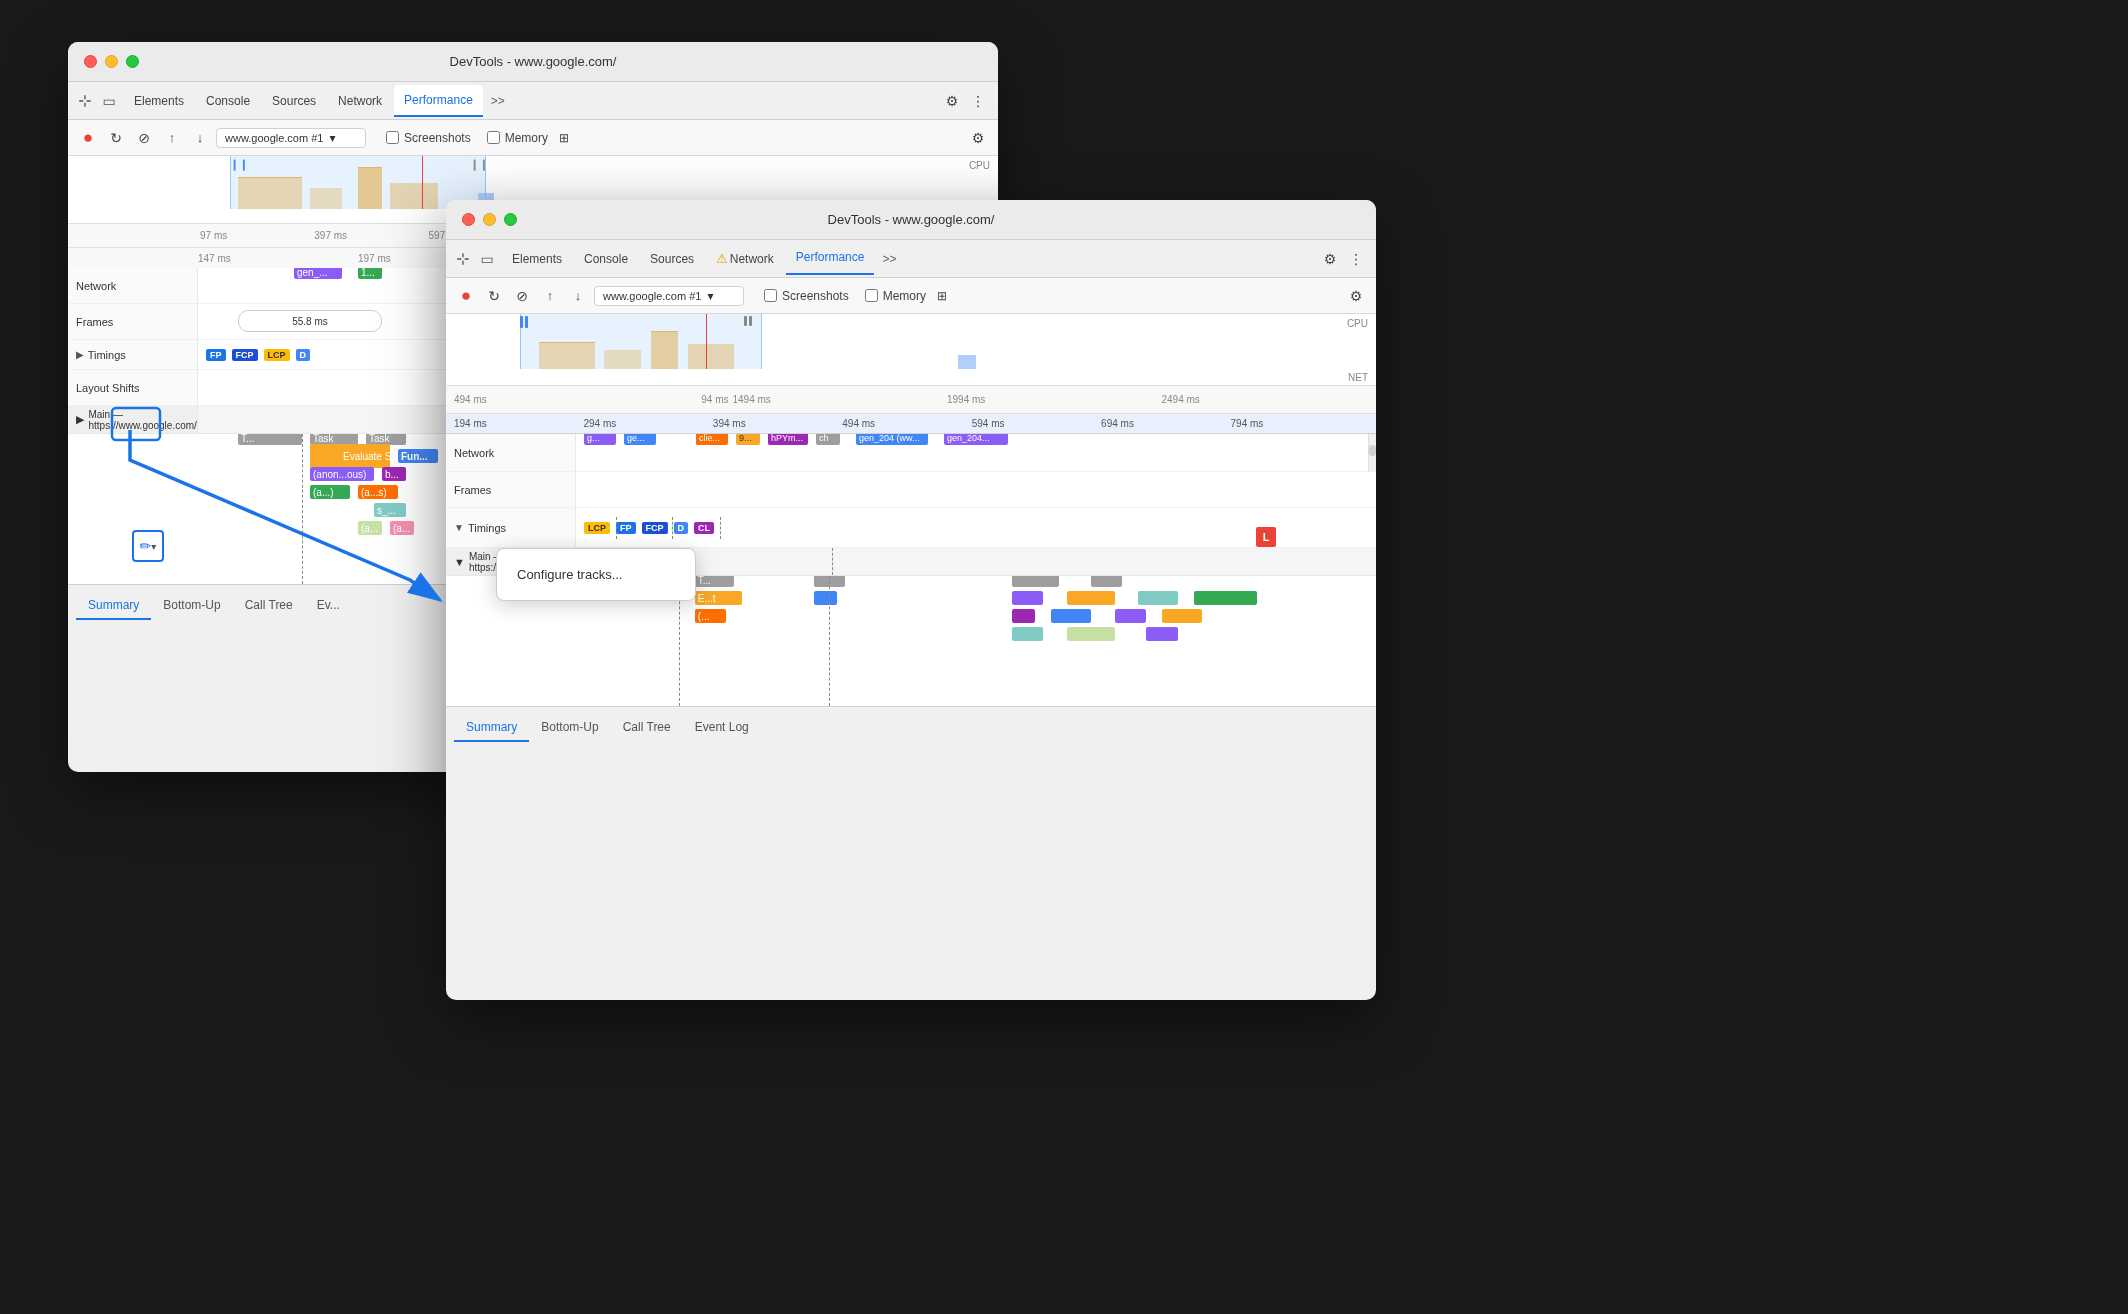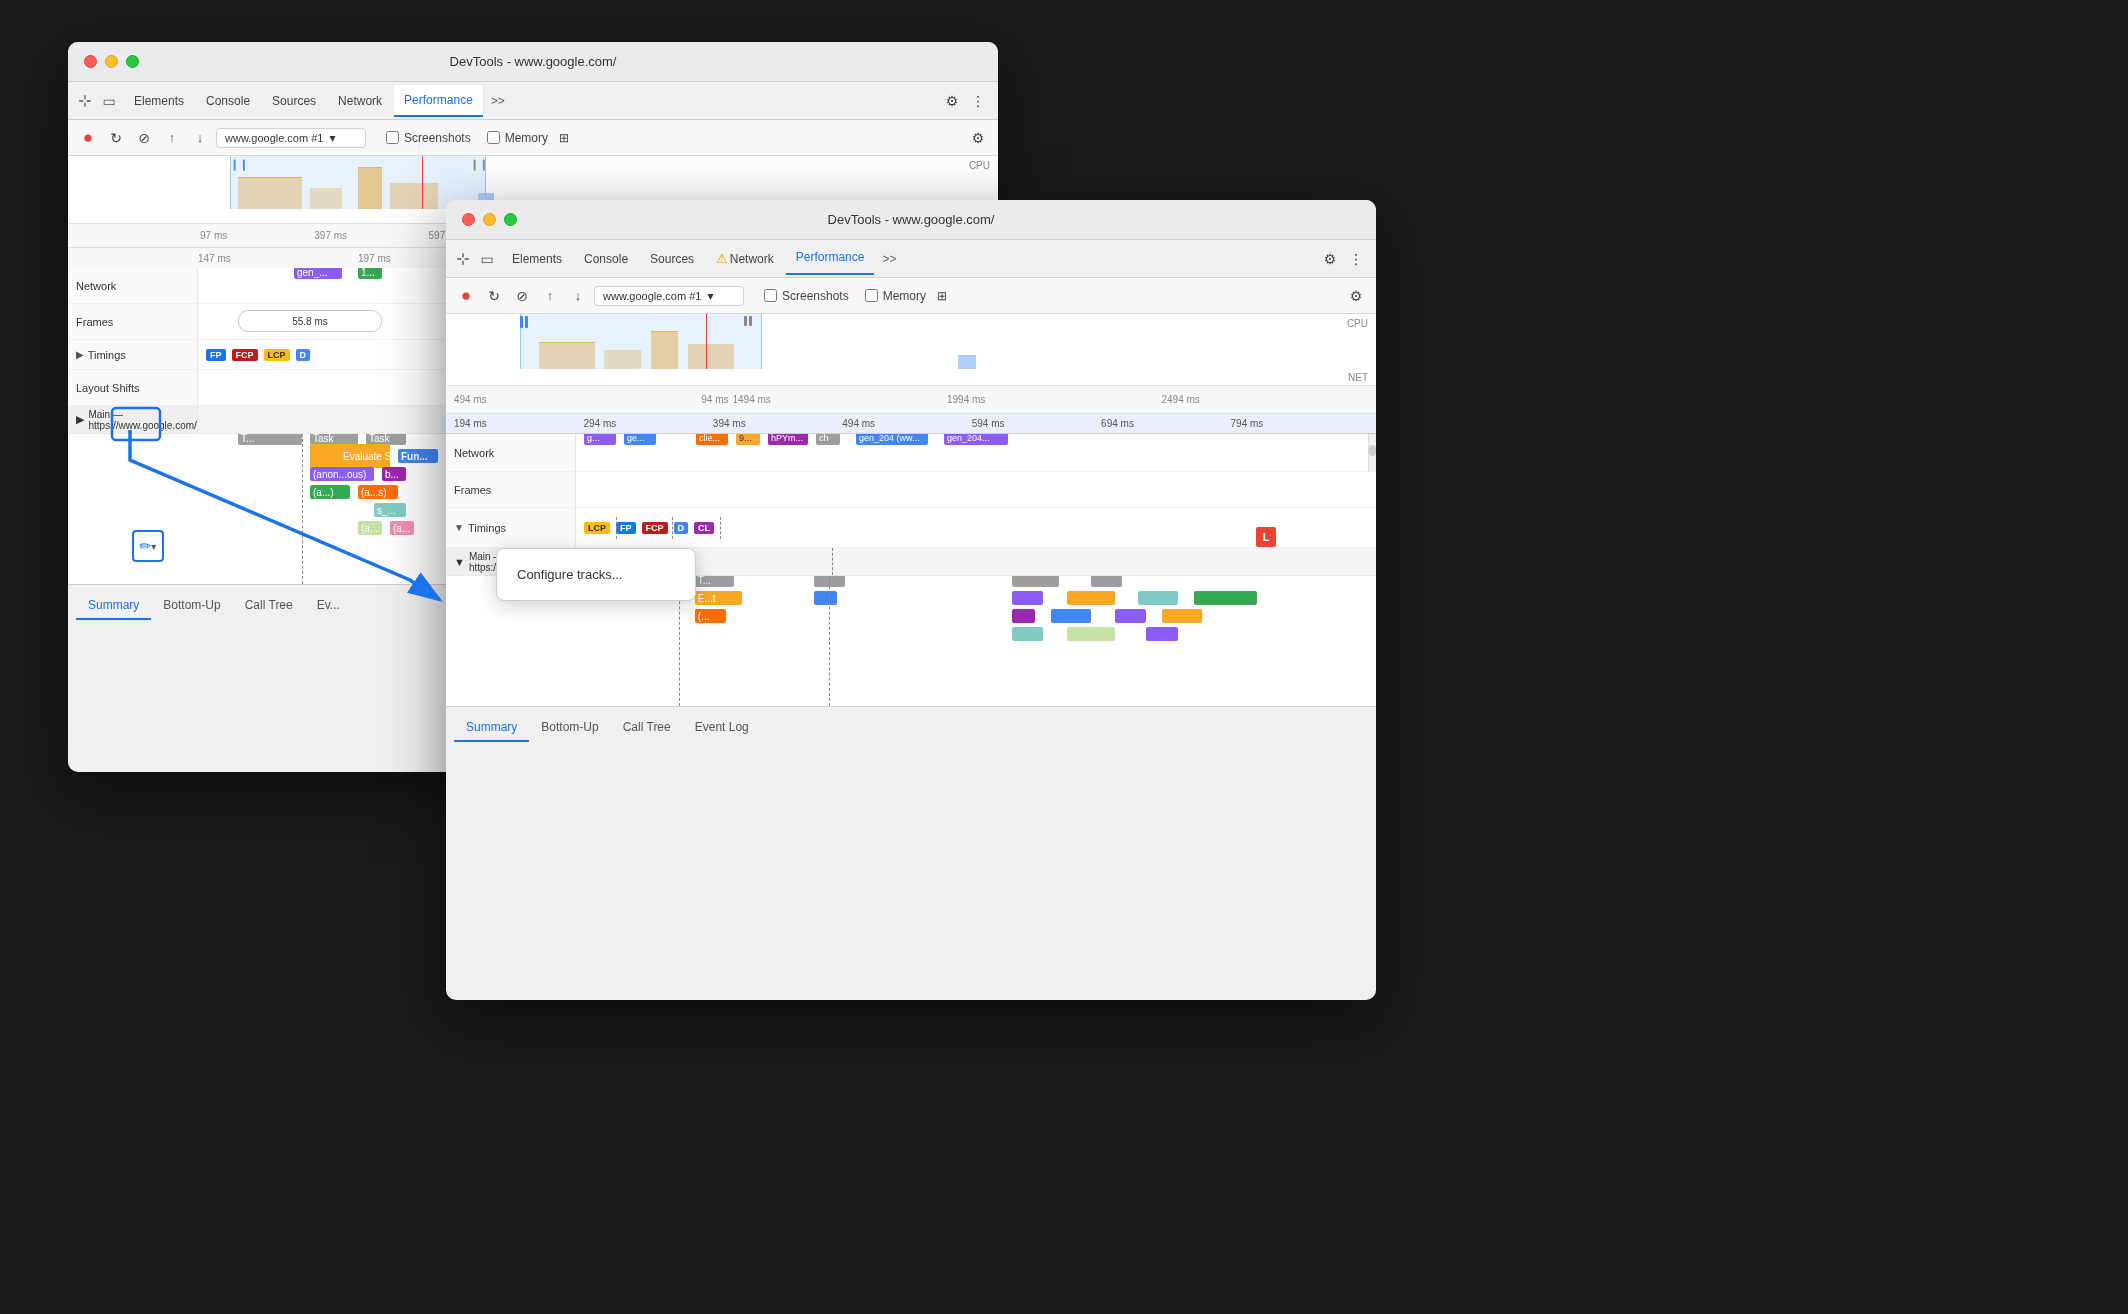--- a/index.html
+++ b/index.html
@@ -269,21 +269,21 @@
     }
     .timing-badge {
       padding: 1px 4px;
       border-radius: 2px;
       font-size: 9px;
       font-weight: bold;
       color: #fff;
       margin-right: 2px;
     }
     .badge-fp { background: #1a73e8; }
-    .badge-fcp { background: #b91c1c; }
+    .badge-fcp { background: #1d4ed8; }
     .badge-lcp { background: #fbbc04; color: #333; }
     .badge-d { background: #4285f4; }
     .badge-cl { background: #9c27b0; }
 
     
     .bottom-tabs {
       height: 36px;
       background: #f0f0f0;
       border-top: 1px solid #d0d0d0;
       display: flex;

